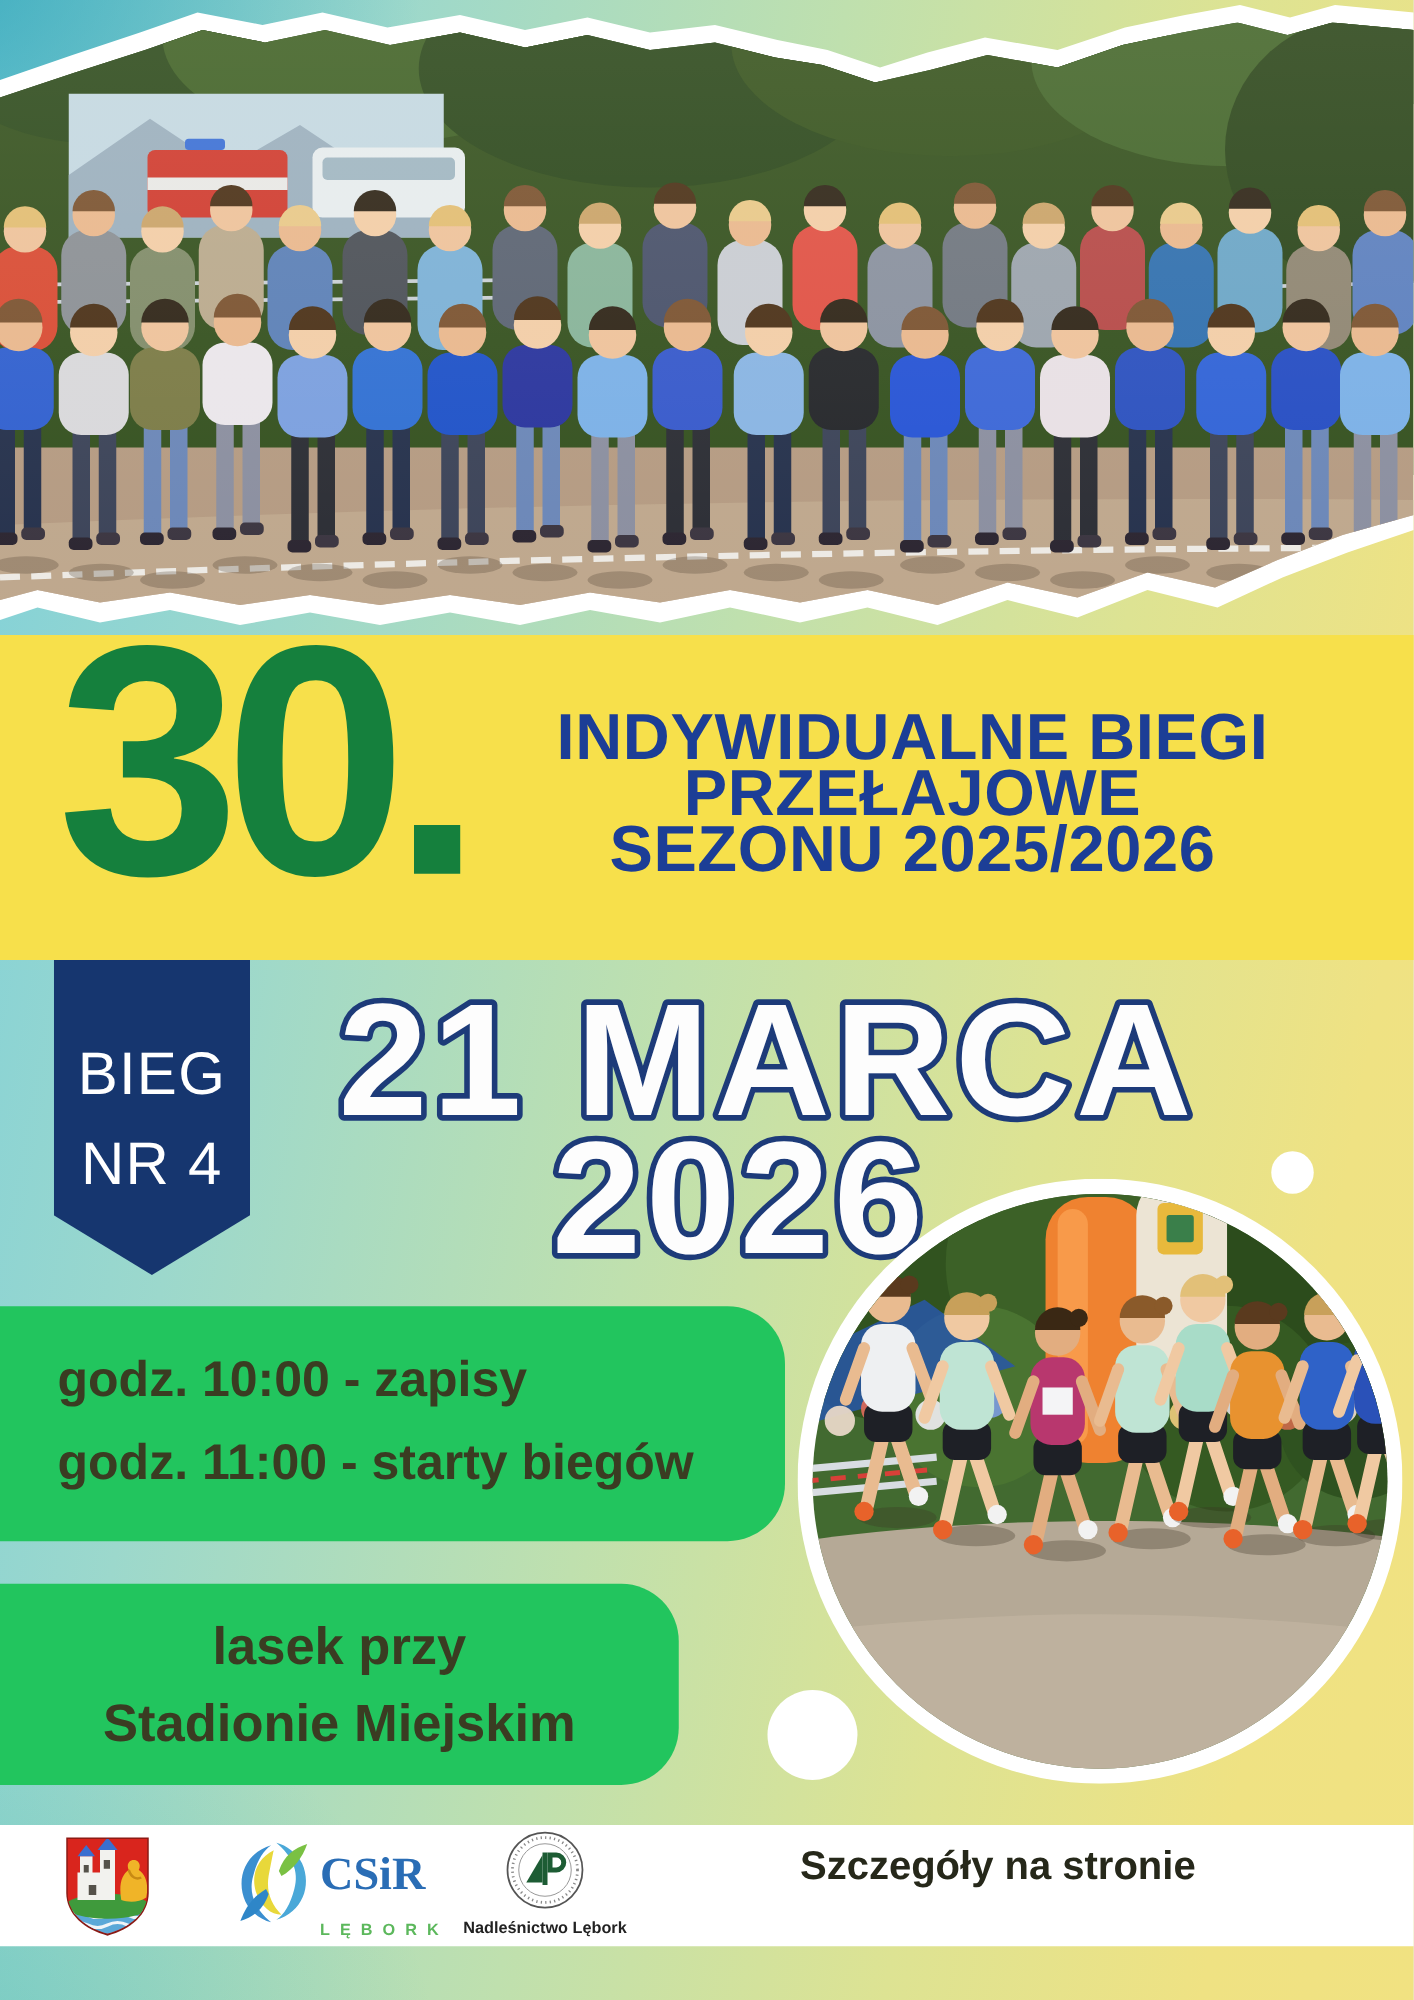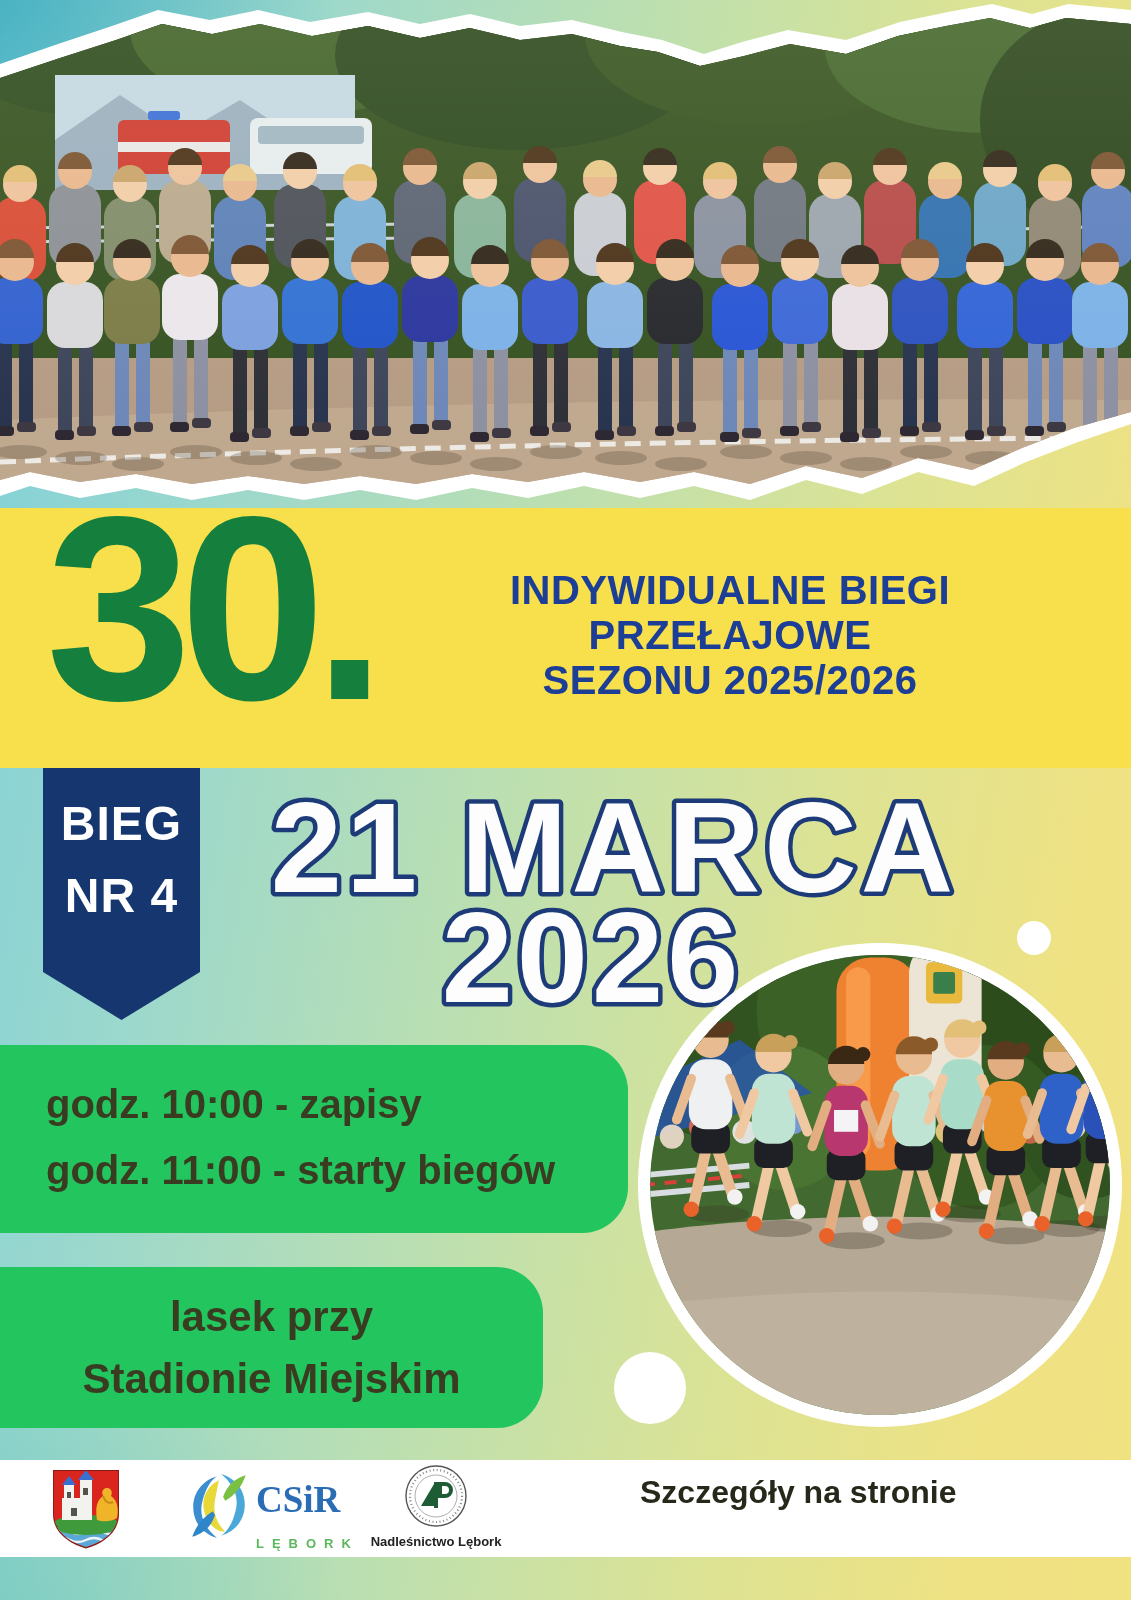--- a/index.html
+++ b/index.html
@@ -16,27 +16,27 @@
       linear-gradient(100deg,#7fd0da 0%,#9cd8cc 22%,#bfe0ae 48%,#dde393 70%,#efe283 88%,#f1e281 100%);
   }
   .yellow-band{position:absolute;left:0;top:508px;width:1131px;height:260px;background:#f7e04b;}
   .top-photo{position:absolute;left:0;top:0;width:1131px;height:522px;}
   .edition{
     position:absolute;left:46px;top:478px;color:#15803d;
     font-size:262px;font-weight:900;line-height:1;letter-spacing:-12px;
   }
   .title-block{
     position:absolute;left:392px;top:568px;width:676px;text-align:center;
-    color:#1c3e96;font-size:40px;font-weight:800;line-height:45px;letter-spacing:.5px;
+    color:#1c3e96;font-size:52px;font-weight:800;line-height:45px;letter-spacing:.5px;
   }
   .pennant{
     position:absolute;left:43px;top:768px;width:157px;height:252px;background:#16366f;
     clip-path:polygon(0 0,100% 0,100% 81%,50% 100%,0 81%);
-    color:#ffffff;text-align:center;padding-top:20px;box-sizing:border-box;
-    font-size:48px;font-weight:700;line-height:72px;letter-spacing:1px;
+    color:#ffffff;text-align:center;padding-top:56px;box-sizing:border-box;
+    font-size:48px;font-weight:400;line-height:72px;letter-spacing:1px;
   }
   .date-svg{position:absolute;left:240px;top:772px;width:760px;height:245px;overflow:visible;}
   .date-svg text{
     font-family:"Liberation Sans","DejaVu Sans",sans-serif;
     font-weight:800;font-size:128px;fill:#fdfdfd;stroke:#1d3b79;stroke-width:9;
     paint-order:stroke;stroke-linejoin:round;letter-spacing:4px;
     text-anchor:middle;
   }
   .dot{position:absolute;border-radius:50%;background:#ffffff;}
   .dot-small{left:1017px;top:921px;width:34px;height:34px;}

